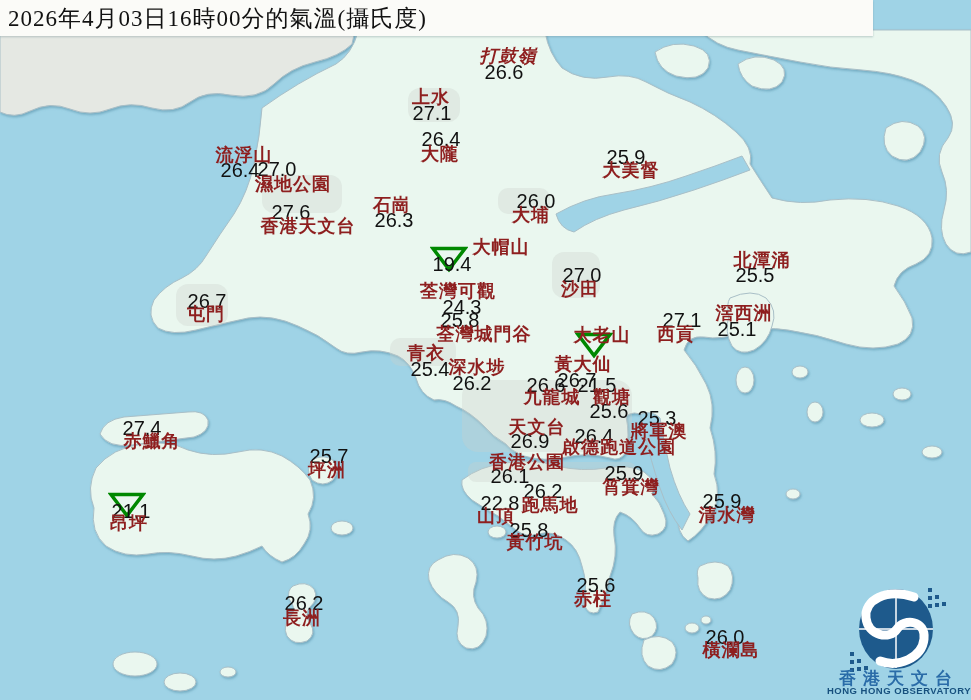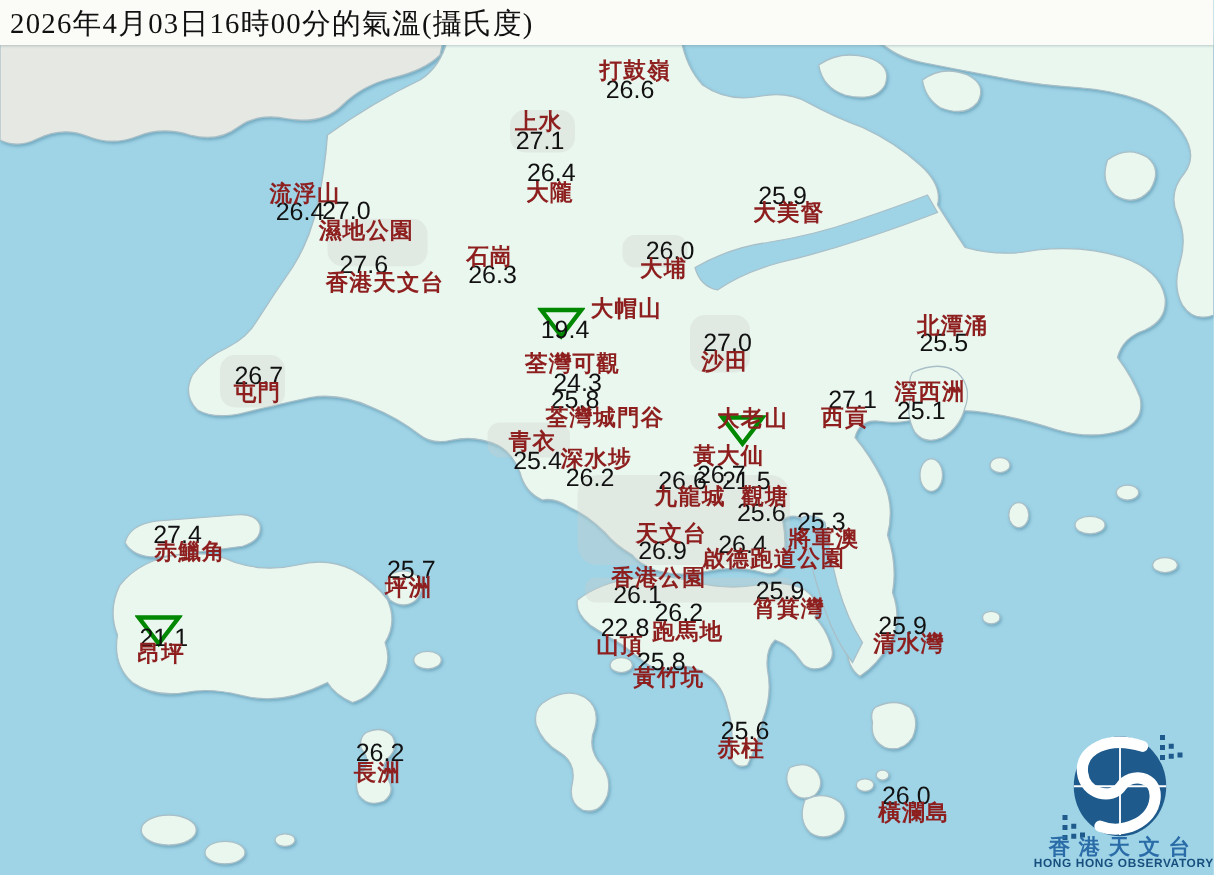--- a/index.html
+++ b/index.html
@@ -7,21 +7,21 @@
     position:relative;width:971px;height:700px;overflow:hidden;
     background:var(--sea,#9FD3E6);
     font-family:"Liberation Sans",sans-serif;
   }
   .map-svg{position:absolute;left:0;top:0;}
   .land{fill:var(--land,#EAF7EF);stroke:var(--coast,#A9BFC7);stroke-width:1;stroke-linejoin:round;}
   .land-gray{fill:var(--land-gray,#E5E8E3);stroke:var(--coast,#A9BFC7);stroke-width:1;}
   .water{fill:var(--sea,#9FD3E6);stroke:var(--coast,#A9BFC7);stroke-width:1;}
   .urban{fill:var(--urban,#C9CFC9);opacity:.32;}
   .title-bar{
-    position:absolute;left:0;top:0;width:971px;height:36px;
+    position:absolute;left:0;top:0;width:873px;height:36px;
     background:var(--title-bg,#FBFBF8);
     display:flex;align-items:center;box-sizing:border-box;padding-left:8px;
     box-shadow:0 1px 2px rgba(90,120,130,.35);
   }
   .title-text{
     font-family:"Liberation Serif","DejaVu Serif",serif;
     font-size:23px;color:var(--title-text,#111);letter-spacing:1px;white-space:nowrap;
   }
   .stations-layer{position:absolute;left:0;top:0;width:971px;height:700px;}
   .station-name{
@@ -164,21 +164,21 @@
         <rect x="850" y="660" width="4" height="4"></rect>
           <rect x="864" y="666" width="4" height="4"></rect>
         <rect x="857" y="667" width="4" height="4"></rect>
           <rect x="850" y="668" width="4" height="4"></rect>
       </g>
     </g>
   </svg>
 
   <div class="stations-layer">
       <div class="station-temp" style="left: 504px; top: 72px;">26.6</div>
-      <div class="station-name" style="left: 508px; top: 56px;">打鼓嶺</div>
+      <div class="station-name" style="left: 508px; top: 56px; font-style: italic;">打鼓嶺</div>
       <div class="station-temp" style="left: 432px; top: 113px;">27.1</div>
       <div class="station-name" style="left: 431px; top: 97px;">上水</div>
       <div class="station-temp" style="left: 441px; top: 139px;">26.4</div>
       <div class="station-name" style="left: 440px; top: 154px;">大隴</div>
       <div class="station-temp" style="left: 240px; top: 170px;">26.4</div>
       <div class="station-name" style="left: 244px; top: 155px;">流浮山</div>
       <div class="station-temp" style="left: 277px; top: 169px;">27.0</div>
       <div class="station-name" style="left: 293px; top: 184px;">濕地公園</div>
       <div class="station-temp" style="left: 291px; top: 212px;">27.6</div>
       <div class="station-name" style="left: 308px; top: 226px;">香港天文台</div>

